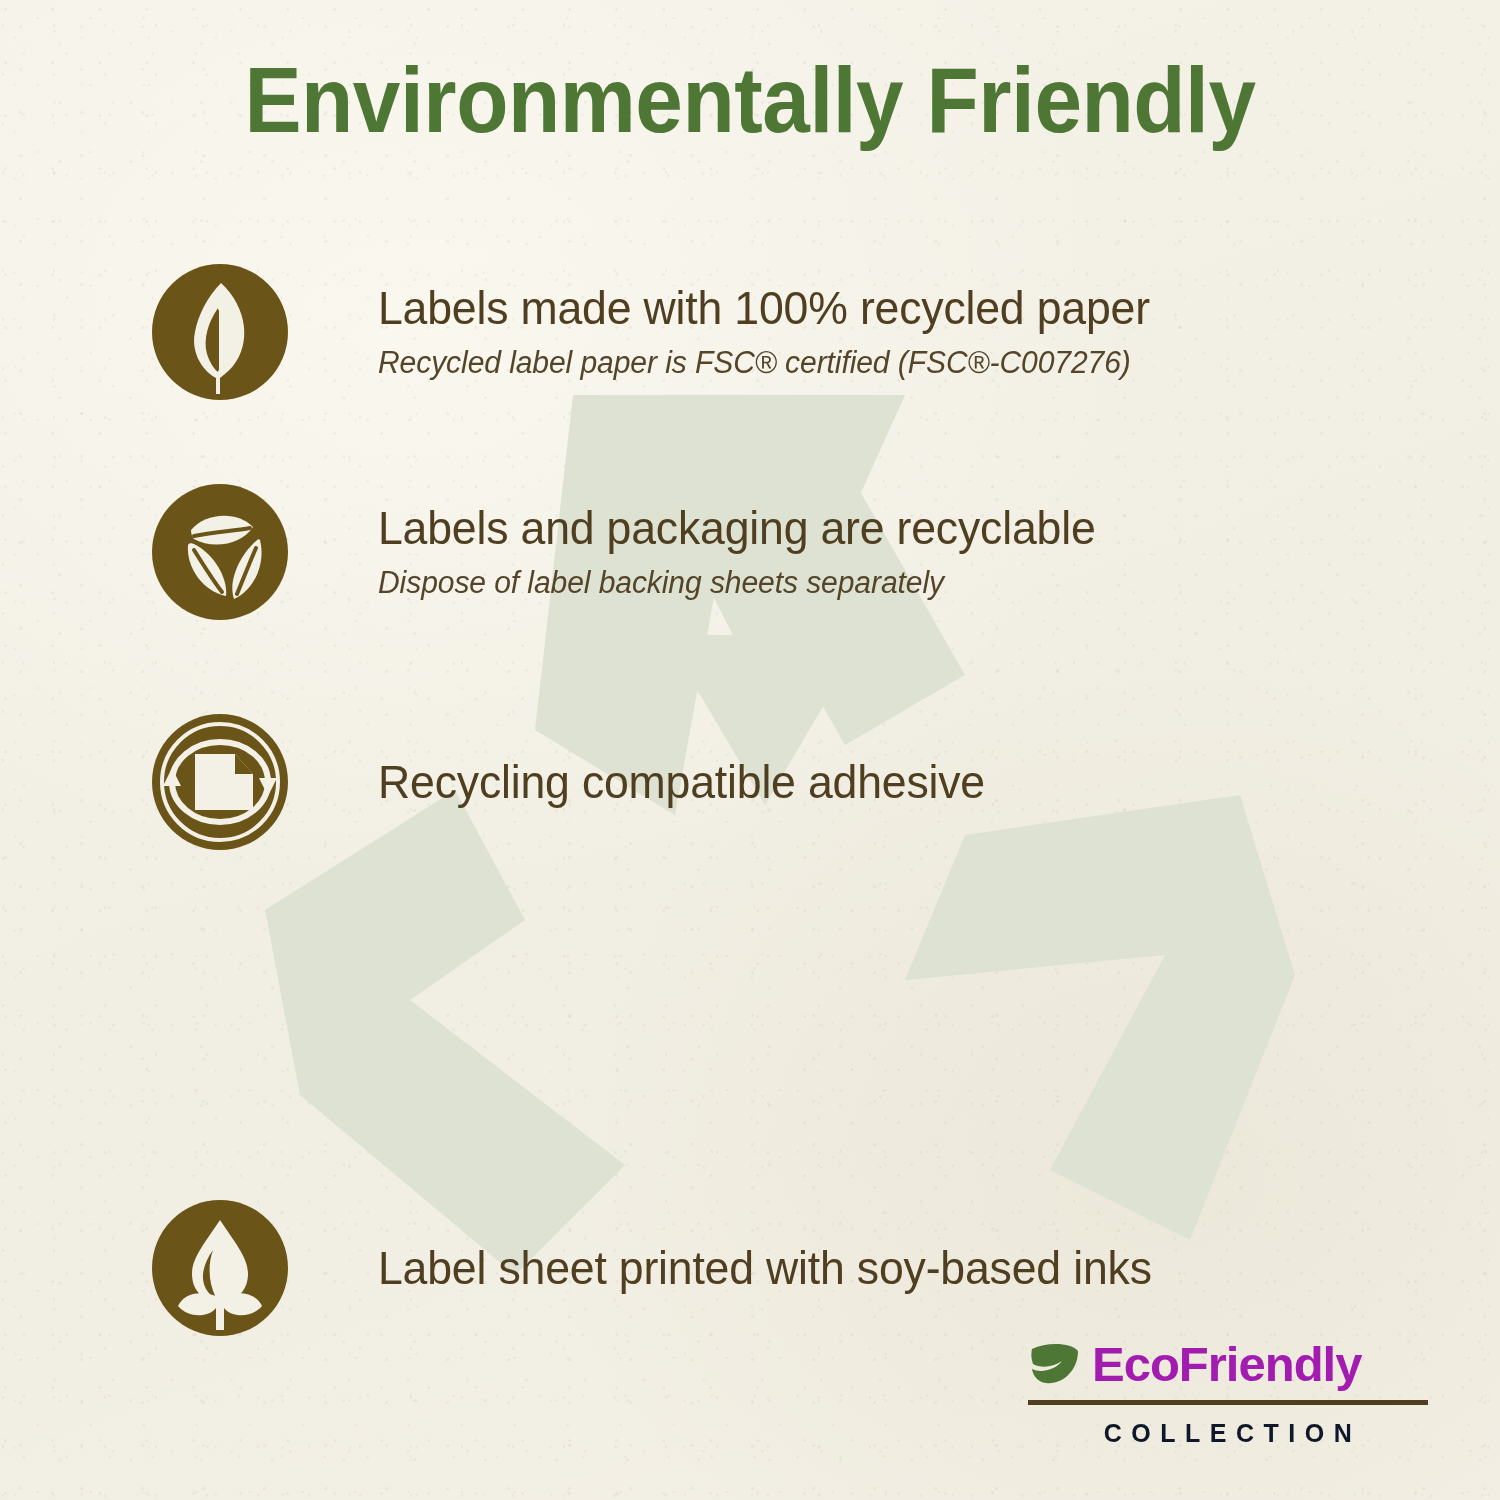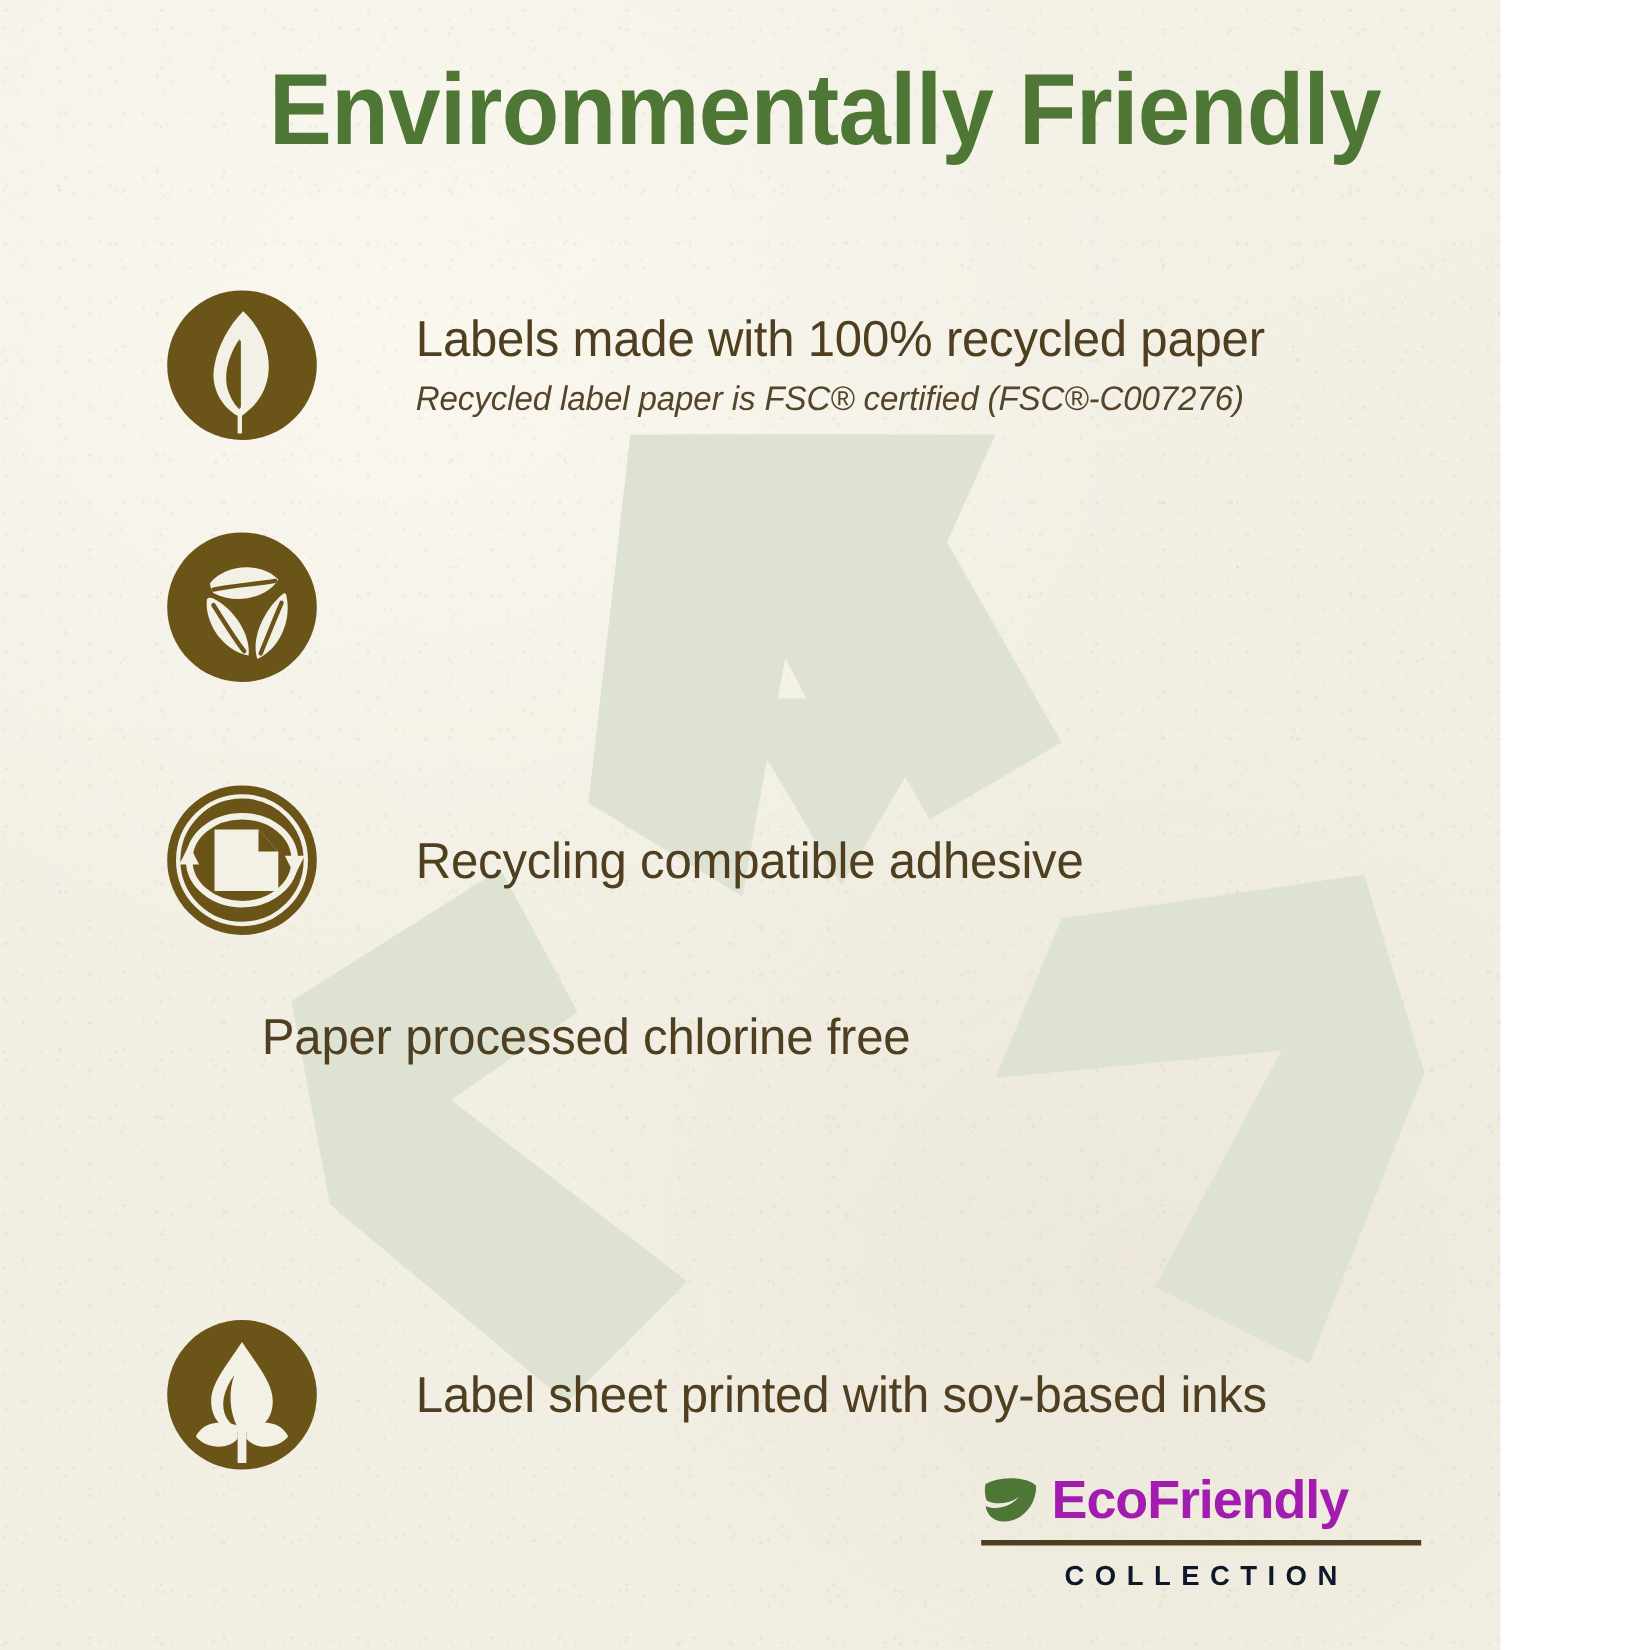--- a/index.html
+++ b/index.html
@@ -9,21 +9,21 @@
   body {
     width: 1500px;
     height: 1500px;
     overflow: hidden;
     font-family: "Liberation Sans", sans-serif;
   }
 
   
   .page {
     position: relative;
-    width: 1364px;
+    width: 1500px;
     height: 1500px;
     background-color: #f3f0e6;
     overflow: hidden;
   }
   
   .paper-texture {
     position: absolute;
     inset: 0;
     pointer-events: none;
     opacity: .55;
@@ -334,20 +334,24 @@
             <path d="M110 58 C 116 82, 104 108, 84 117 C 78 100, 89 74, 106 59 C 108 57, 109 57, 110 58 Z"></path>
           </g>
 
           <g stroke="#6b5418" stroke-width="4" fill="none" stroke-linecap="round">
             <path d="M44 54 C 62 50, 84 49, 100 46"></path>
             <path d="M44 68 C 54 84, 64 100, 72 110"></path>
             <path d="M106 66 C 99 82, 92 100, 87 112"></path>
           </g>
         </svg>
       </div>
+      <div class="row-text">
+        <div class="row-title">Labels and packaging are recyclable</div>
+        <div class="row-sub">Dispose of label backing sheets separately</div>
+      </div>
     </div>
 
     <div class="row no-sub" id="row-2">
       <div class="row-icon">
         <svg viewBox="0 0 140 140" xmlns="http://www.w3.org/2000/svg">
           <circle cx="70" cy="70" r="68" fill="#6b5418"></circle>
 
           <circle cx="70" cy="70" r="58" fill="none" stroke="#f3f0e6" stroke-width="4"></circle>
 
           <path d="M22 70 A 48 40 0 0 1 118 70" fill="none" stroke="#f3f0e6" stroke-width="6"></path>
@@ -358,23 +362,20 @@
           <path d="M45 42 L85 42 L103 62 L103 98 L45 98 Z" fill="#f3f0e6"></path>
           <path d="M85 42 L85 62 L103 62 Z" fill="#6b5418"></path>
         </svg>
       </div>
       <div class="row-text">
         <div class="row-title">Recycling compatible adhesive</div>
       </div>
     </div>
 
     <div class="row no-sub" id="row-3">
-      <div class="row-text">
-        <div class="row-title">Paper processed chlorine free</div>
-      </div>
     </div>
 
     <div class="row no-sub" id="row-4">
       <div class="row-icon">
         <svg viewBox="0 0 140 140" xmlns="http://www.w3.org/2000/svg">
           <circle cx="70" cy="70" r="68" fill="#6b5418"></circle>
 
           <path d="M70 22 C 86 46, 98 60, 98 76 C 98 93, 86 104, 70 104 C 54 104, 42 93, 42 76 C 42 60, 54 46, 70 22 Z" fill="#f3f0e6"></path>
           <path d="M63 52 C 53 66, 50 80, 56 91 C 59 96, 63 99, 66 100 C 58 84, 58 66, 63 52 Z" fill="#6b5418"></path>
 

